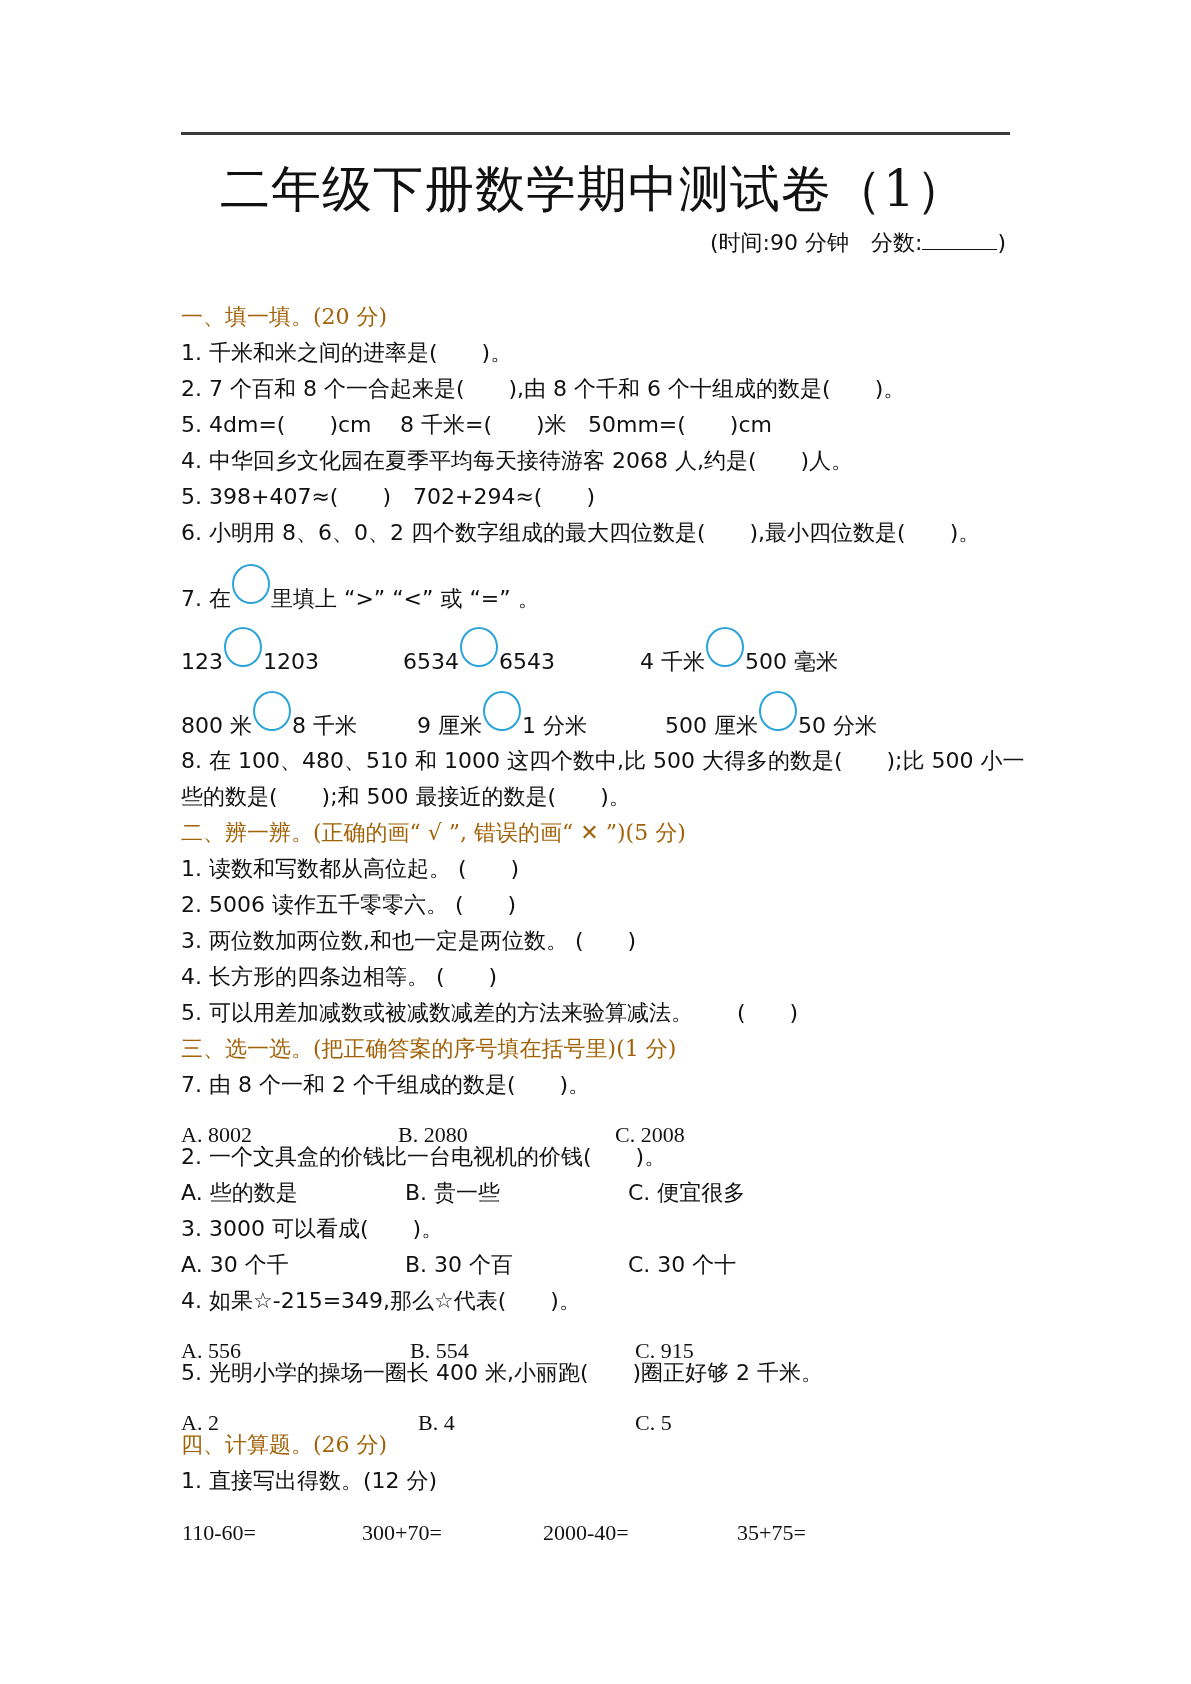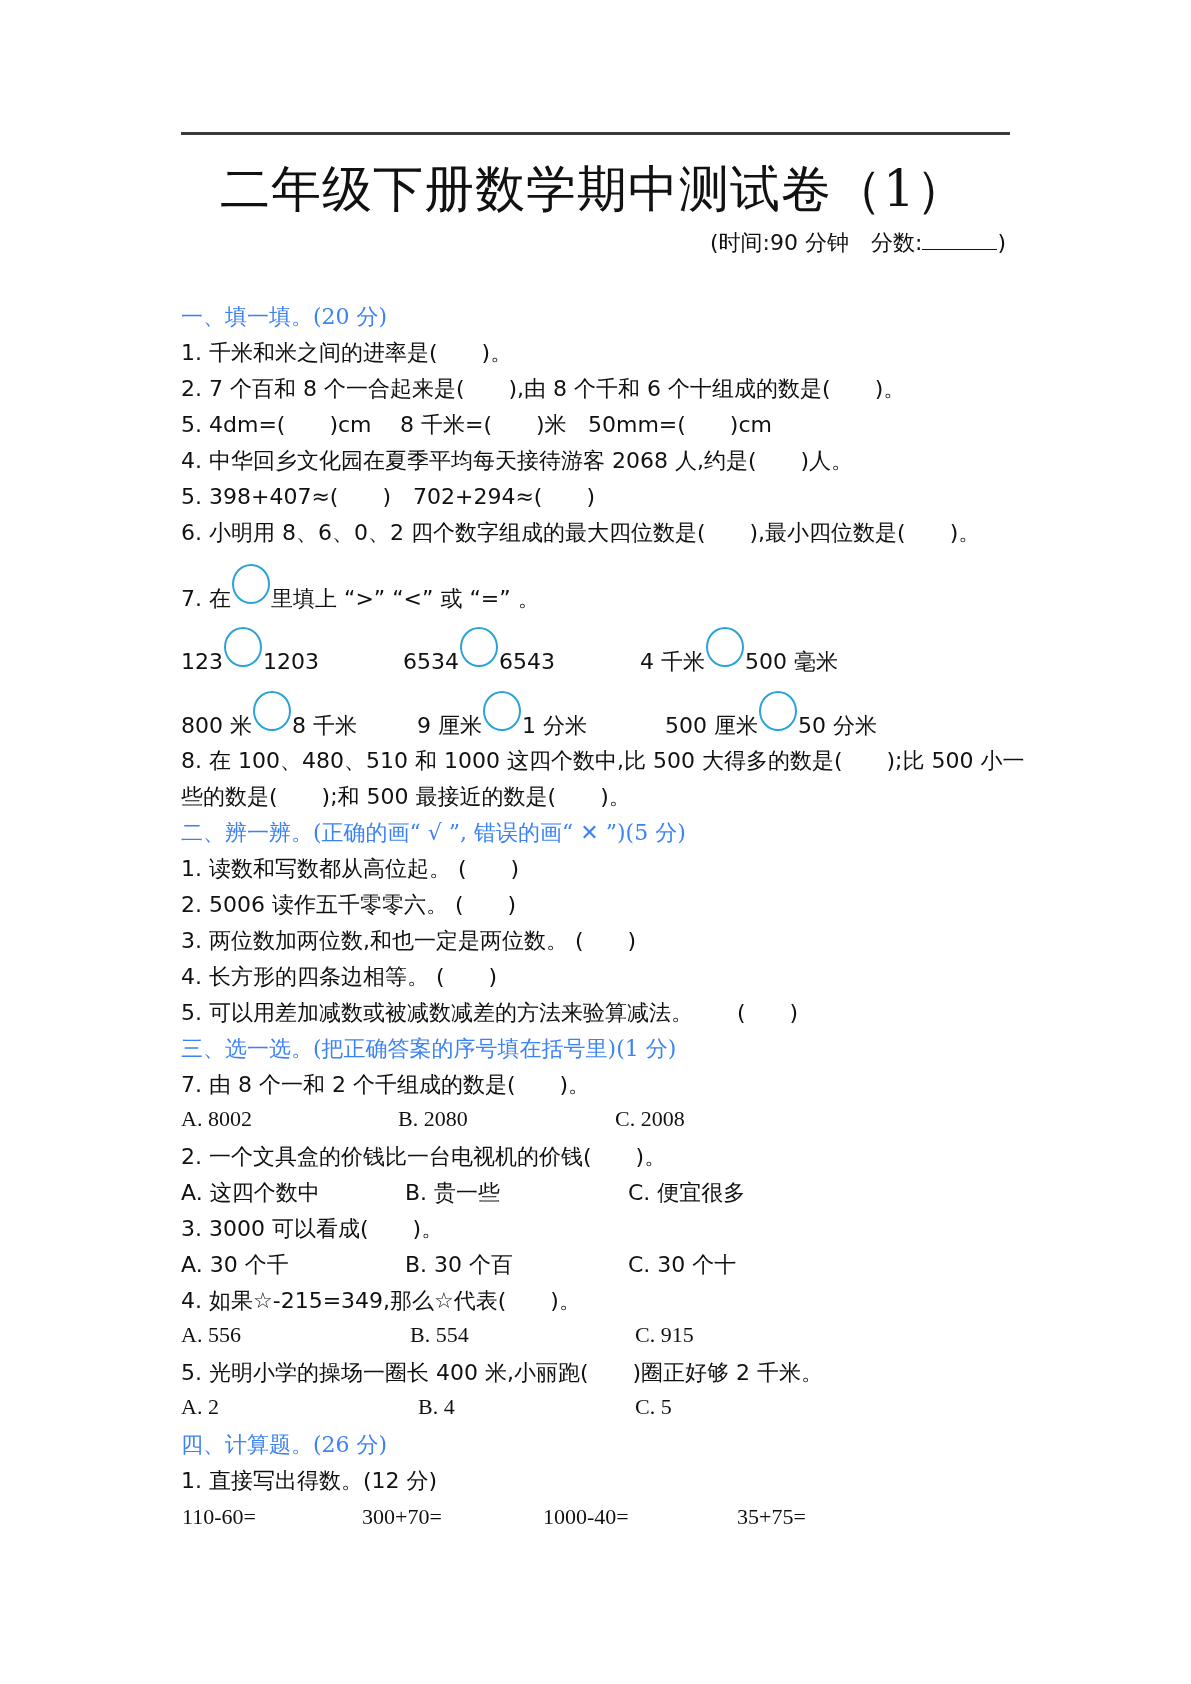--- a/index.html
+++ b/index.html
@@ -13,22 +13,22 @@
     font-family: "DejaVu Serif", serif; font-size: 50px; letter-spacing: 1px;
     font-weight: normal; color: #111; white-space: nowrap;
   }
   .meta {
     position: absolute; left: 710px; top: 228px; font-size: 22px; white-space: nowrap;
   }
   .meta .blank { display: inline-block; width: 75px; border-bottom: 1.5px solid #111; height: 20px; vertical-align: baseline; }
   .line {
     position: absolute; left: 181px; font-size: 22px; white-space: nowrap; line-height: 30px;
   }
-  .sec { font-family: "DejaVu Serif", serif; color: #3b82f6; }
-  .num { font-family: "Liberation Serif", serif; }
+  .sec { font-family: "DejaVu Serif", serif; color: #a16207; }
+  .num { font-family: "Liberation Serif", serif; margin-top: 16px; }
   .circle {
     display: inline-block; width: 38px; height: 40px; border: 2px solid #2aa3d9;
     border-radius: 50%; vertical-align: -8px; margin: 0 1px; box-sizing: border-box;
     position: relative; top: -10px;
   }
   .col { position: absolute; white-space: nowrap; font-size: 22px; }
 </style>
 </head>
 <body>
 
@@ -84,21 +84,21 @@
 <div class="line" style="top:998px">5. 可以用差加减数或被减数减差的方法来验算减法。　　(　　)</div>
 
 <div class="line sec" style="top:1034px">三、选一选。(把正确答案的序号填在括号里)(1 分)</div>
 
 <div class="line" style="top:1070px">7. 由 8 个一和 2 个千组成的数是(　　)。</div>
 <div class="col num" style="left:181px; top:1106px">A. 8002</div>
 <div class="col num" style="left:398px; top:1106px">B. 2080</div>
 <div class="col num" style="left:615px; top:1106px">C. 2008</div>
 
 <div class="line" style="top:1142px">2. 一个文具盒的价钱比一台电视机的价钱(　　)。</div>
-<div class="col" style="left:181px; top:1178px">A. 这四个数中</div>
+<div class="col" style="left:181px; top:1178px">A. 些的数是</div>
 <div class="col" style="left:405px; top:1178px">B. 贵一些</div>
 <div class="col" style="left:628px; top:1178px">C. 便宜很多</div>
 
 <div class="line" style="top:1214px">3. 3000 可以看成(　　)。</div>
 <div class="col" style="left:181px; top:1250px">A. 30 个千</div>
 <div class="col" style="left:405px; top:1250px">B. 30 个百</div>
 <div class="col" style="left:628px; top:1250px">C. 30 个十</div>
 
 <div class="line" style="top:1286px">4. 如果☆-215=349,那么☆代表(　　)。</div>
 <div class="col num" style="left:181px; top:1322px">A. 556</div>
@@ -107,14 +107,14 @@
 
 <div class="line" style="top:1358px">5. 光明小学的操场一圈长 400 米,小丽跑(　　)圈正好够 2 千米。</div>
 <div class="col num" style="left:181px; top:1394px">A. 2</div>
 <div class="col num" style="left:418px; top:1394px">B. 4</div>
 <div class="col num" style="left:635px; top:1394px">C. 5</div>
 
 <div class="line sec" style="top:1430px">四、计算题。(26 分)</div>
 <div class="line" style="top:1466px">1. 直接写出得数。(12 分)</div>
 <div class="col num" style="left:182px; top:1504px">110-60=</div>
 <div class="col num" style="left:362px; top:1504px">300+70=</div>
-<div class="col num" style="left:543px; top:1504px">1000-40=</div>
+<div class="col num" style="left:543px; top:1504px">2000-40=</div>
 <div class="col num" style="left:737px; top:1504px">35+75=</div>
 
 </body></html>

